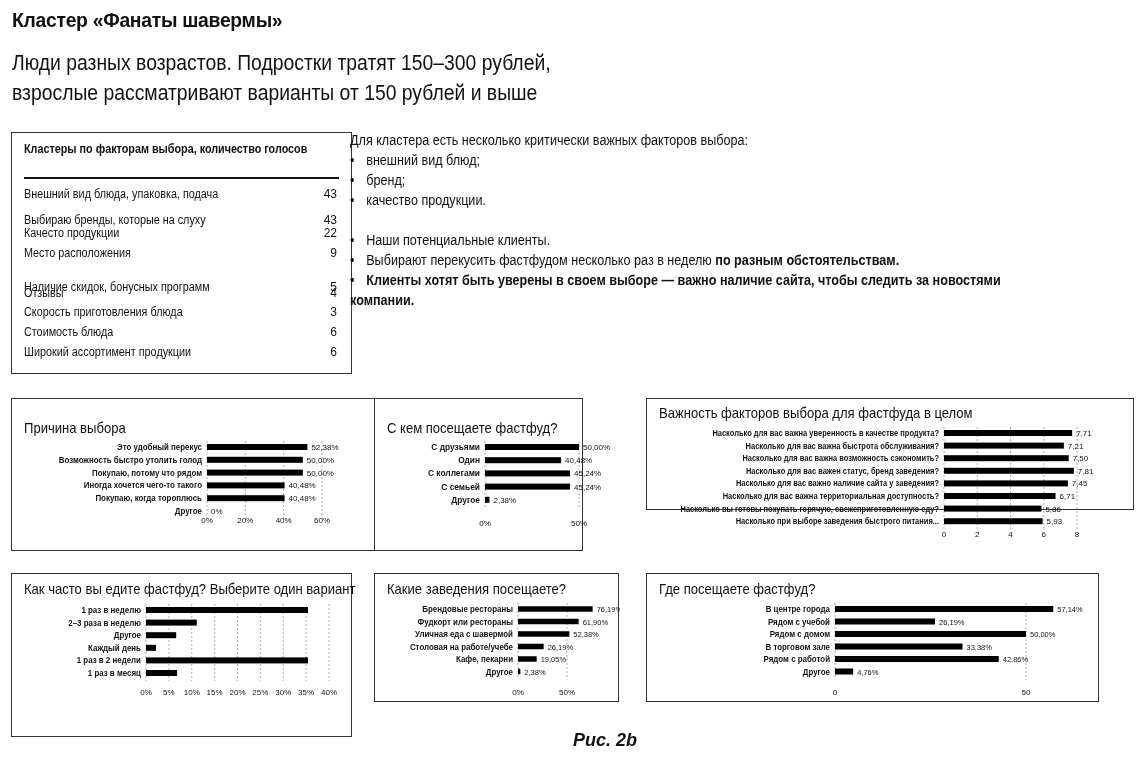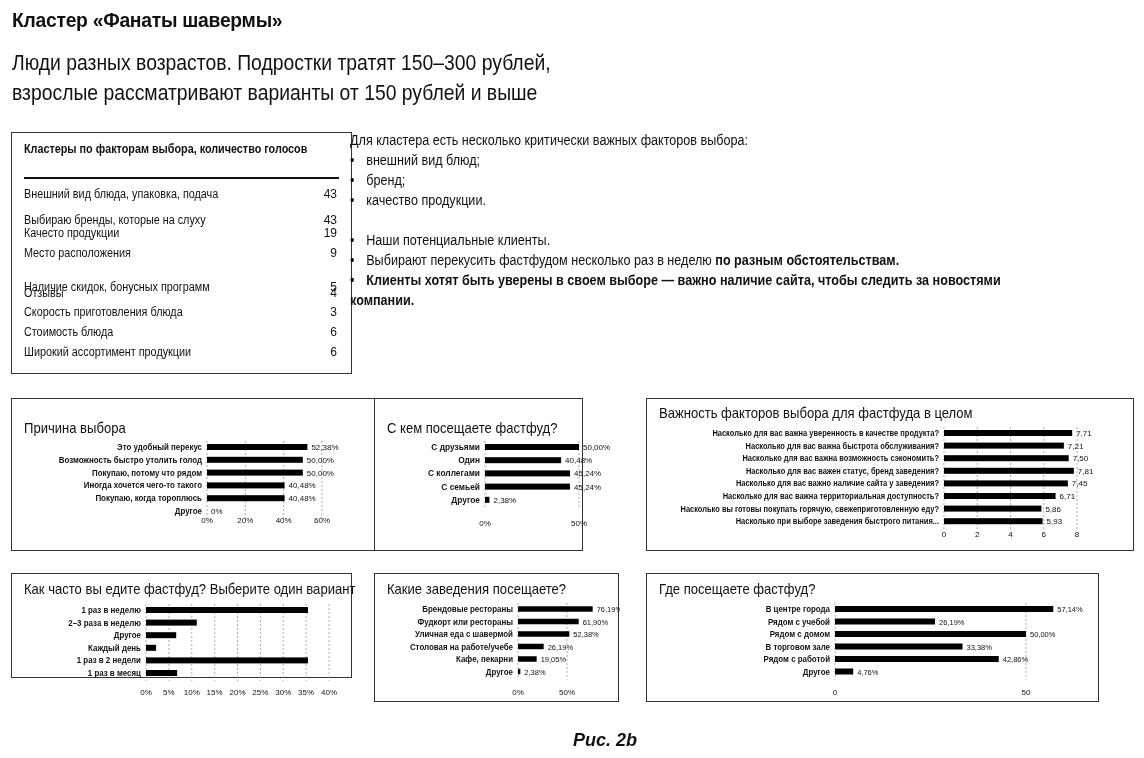--- a/index.html
+++ b/index.html
@@ -45,21 +45,21 @@
       <div class="vb-row" style="top: 52px;">
         <span class="lbl">Внешний вид блюда, упаковка, подача</span>
         <span class="val">43</span>
       </div>
       <div class="vb-row" style="top: 71.7px; margin-top: 6px;">
         <span class="lbl">Выбираю бренды, которые на слуху</span>
         <span class="val">43</span>
       </div>
       <div class="vb-row" style="top: 91.4px;">
         <span class="lbl">Качесто продукции</span>
-        <span class="val">19</span>
+        <span class="val">22</span>
       </div>
       <div class="vb-row" style="top: 111.1px;">
         <span class="lbl">Место расположения</span>
         <span class="val">9</span>
       </div>
       <div class="vb-row" style="top: 145px;">
         <span class="lbl">Наличие скидок, бонусных программ</span>
         <span class="val">5</span>
       </div>
       <div class="vb-row" style="top: 150.5px;">
@@ -143,21 +143,21 @@
       <text x="199.0512" y="77.4" font-size="8" text-anchor="start" fill="#111">45,24%</text>
       <text x="105" y="90.6" font-size="9.5" text-anchor="end" fill="#111" font-weight="bold" textLength="38.7" lengthAdjust="spacingAndGlyphs">С семьей</text>
       <rect x="110" y="84.6" width="85.0512" height="6" fill="#000"></rect>
       <text x="199.0512" y="90.6" font-size="8" text-anchor="start" fill="#111">45,24%</text>
       <text x="105" y="103.8" font-size="9.5" text-anchor="end" fill="#111" font-weight="bold" textLength="28.7" lengthAdjust="spacingAndGlyphs">Другое</text>
       <rect x="110" y="97.8" width="4.474400000000003" height="6" fill="#000"></rect>
       <text x="118.4744" y="103.8" font-size="8" text-anchor="start" fill="#111">2,38%</text>
     </svg>
 </div>
 
-<div class="panel" id="panel-importance" style="left:646px; top:398px; width:488px; height:153px;">
+<div class="panel" id="panel-importance" style="left:646px; top:398px; width:488px; height:112px;">
   <div class="p-title" style="top:6px;">Важность факторов выбора для фастфуда в целом</div>
   <svg width="488" height="153">
       <line x1="297" x2="297" y1="28" y2="130.2" stroke="#999" stroke-width="0.8" stroke-dasharray="2,2"></line>
       <text x="297" y="138" font-size="8" text-anchor="middle" fill="#111">0</text>
       <line x1="330.25" x2="330.25" y1="28" y2="130.2" stroke="#999" stroke-width="0.8" stroke-dasharray="2,2"></line>
       <text x="330.25" y="138" font-size="8" text-anchor="middle" fill="#111">2</text>
       <line x1="363.5" x2="363.5" y1="28" y2="130.2" stroke="#999" stroke-width="0.8" stroke-dasharray="2,2"></line>
       <text x="363.5" y="138" font-size="8" text-anchor="middle" fill="#111">4</text>
       <line x1="396.75" x2="396.75" y1="28" y2="130.2" stroke="#999" stroke-width="0.8" stroke-dasharray="2,2"></line>
       <text x="396.75" y="138" font-size="8" text-anchor="middle" fill="#111">6</text>
@@ -183,21 +183,21 @@
       <text x="412.55375" y="100" font-size="8" text-anchor="start" fill="#111">6,71</text>
       <text x="292" y="112.6" font-size="8.5" text-anchor="end" fill="#111" font-weight="bold" textLength="258.5" lengthAdjust="spacingAndGlyphs">Насколько вы готовы покупать горячую, свежеприготовленную еду?</text>
       <rect x="297" y="106.6" width="97.42250000000001" height="6" fill="#000"></rect>
       <text x="398.4225" y="112.6" font-size="8" text-anchor="start" fill="#111">5,86</text>
       <text x="292" y="125.2" font-size="8.5" text-anchor="end" fill="#111" font-weight="bold" textLength="203.3" lengthAdjust="spacingAndGlyphs">Насколько при выборе заведения быстрого питания...</text>
       <rect x="297" y="119.2" width="98.58625" height="6" fill="#000"></rect>
       <text x="399.58625" y="125.2" font-size="8" text-anchor="start" fill="#111">5,93</text>
     </svg>
 </div>
 
-<div class="panel" id="panel-frequency" style="left:11px; top:573px; width:341px; height:105px;">
+<div class="panel" id="panel-frequency" style="left:11px; top:573px; width:341px; height:164px;">
   <div class="p-title" style="top:7px;">Как часто вы едите фастфуд? Выберите один вариант</div>
   <svg width="341" height="129">
       <line x1="134" x2="134" y1="30" y2="107" stroke="#999" stroke-width="0.8" stroke-dasharray="2,2"></line>
       <text x="134" y="121" font-size="8" text-anchor="middle" fill="#111">0%</text>
       <line x1="156.875" x2="156.875" y1="30" y2="107" stroke="#999" stroke-width="0.8" stroke-dasharray="2,2"></line>
       <text x="156.875" y="121" font-size="8" text-anchor="middle" fill="#111">5%</text>
       <line x1="179.75" x2="179.75" y1="30" y2="107" stroke="#999" stroke-width="0.8" stroke-dasharray="2,2"></line>
       <text x="179.75" y="121" font-size="8" text-anchor="middle" fill="#111">10%</text>
       <line x1="202.625" x2="202.625" y1="30" y2="107" stroke="#999" stroke-width="0.8" stroke-dasharray="2,2"></line>
       <text x="202.625" y="121" font-size="8" text-anchor="middle" fill="#111">15%</text>

